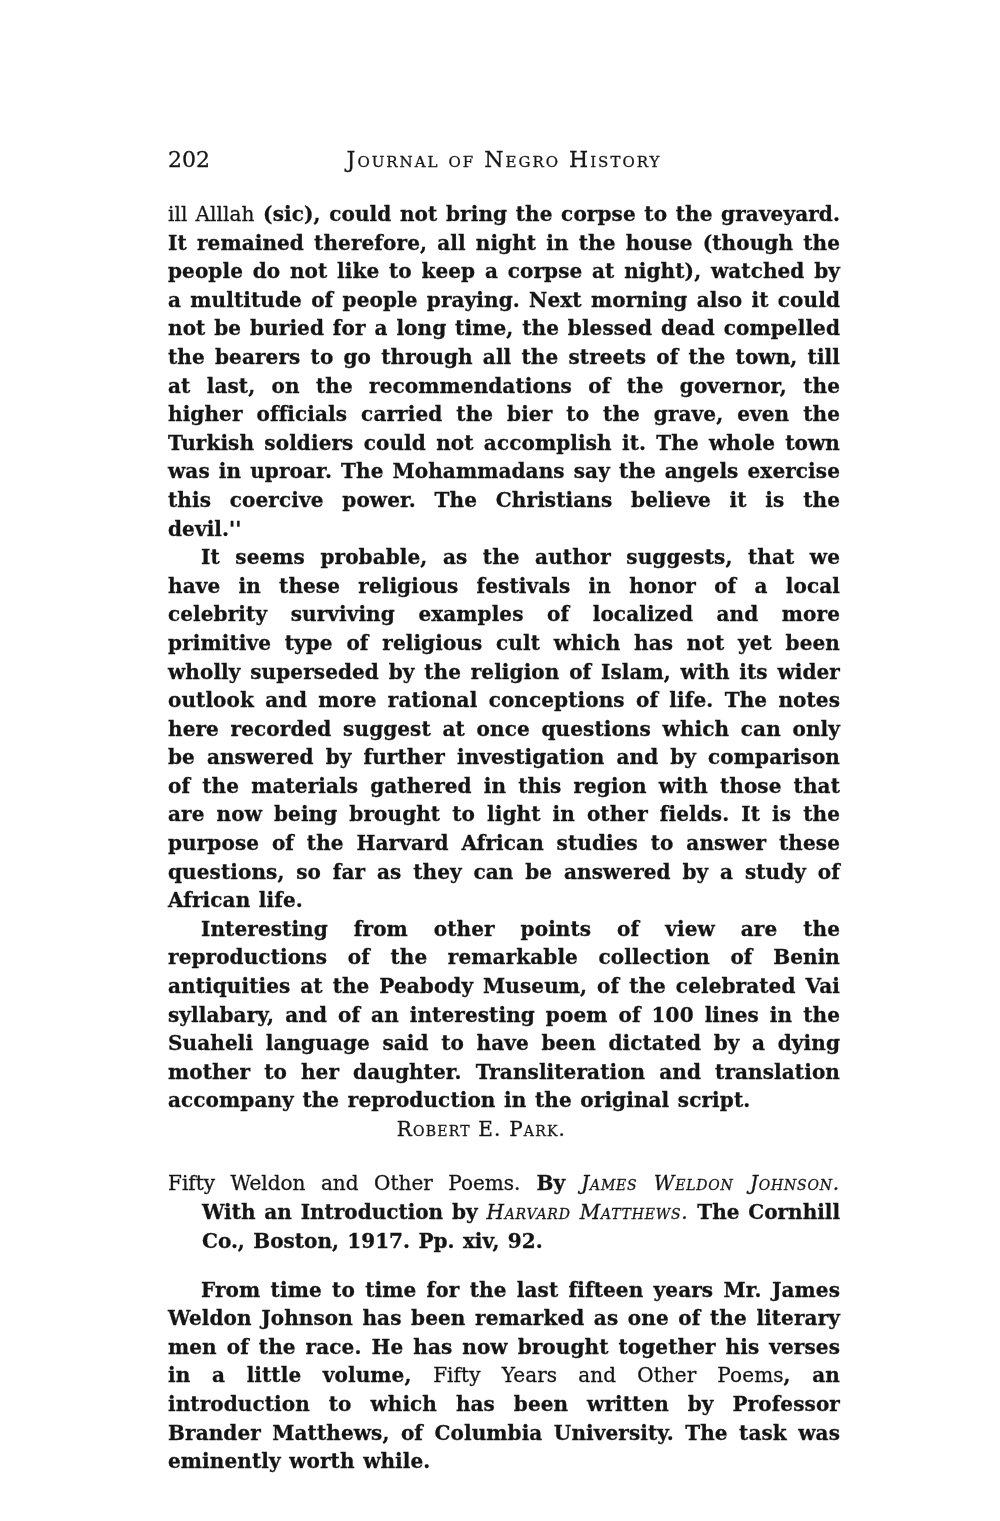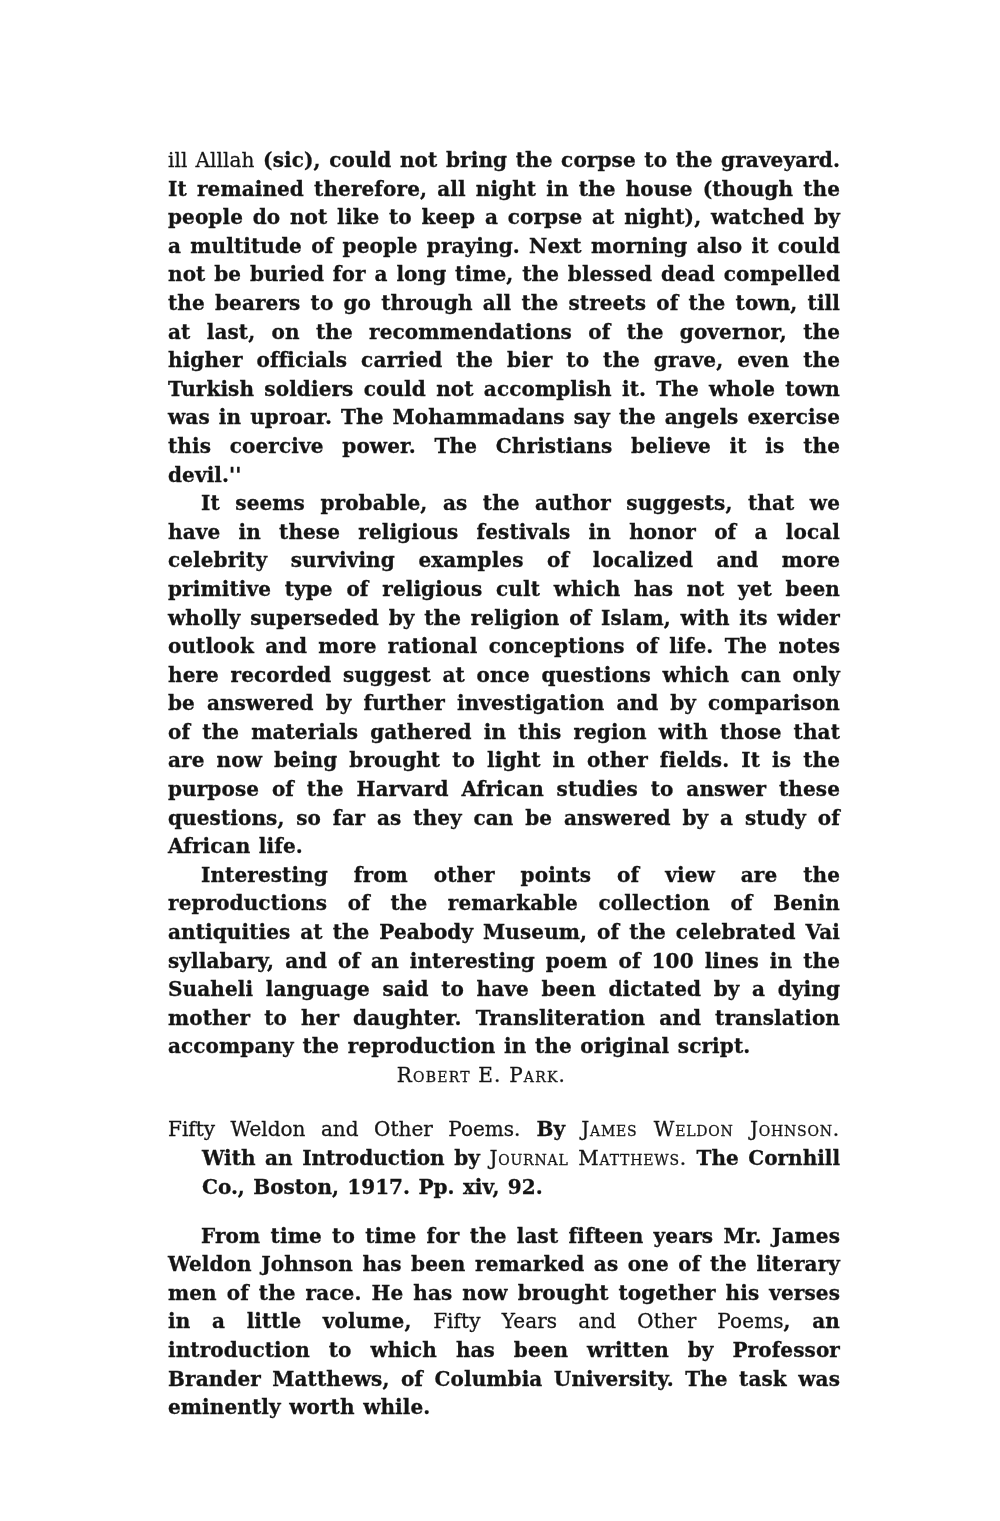--- a/index.html
+++ b/index.html
@@ -49,21 +49,21 @@
     font-size: 20px;
     line-height: 28.6px;
     word-spacing: 1.5px;
     letter-spacing: 0.1px;
   }
   .para.indent {
     text-indent: 33px;
   }
   .run-normal { font-style: normal; font-weight: bold; }
   .run-italic { }
-  .run-smallcaps { font-variant: small-caps; letter-spacing: 0.8px; }
+  .run-smallcaps { font-variant: small-caps; letter-spacing: 0.8px; font-style: italic; }
   .signature {
     margin: 0;
     text-align: center;
     padding-right: 45px;
     font-variant: small-caps;
     font-size: 20px;
     line-height: 28.6px;
     letter-spacing: 1.2px;
   }
   .citation {
@@ -78,29 +78,33 @@
   .review-paras {
     margin-top: 20px;
   }
 </style>
 </head>
 <body>
 
 <div class="page">
   <div class="textblock">
 
+    <div class="header-row">
+      <span class="page-number">202</span>
+      <div class="journal-title">Journal of Negro History</div>
+    </div>
 
     <div>
         <p class="para"><span class="run-italic">ill Alllah</span><span class="run-normal"> (sic), could not bring the corpse to the graveyard. It remained therefore, all night in the house (though the people do not like to keep a corpse at night), watched by a multitude of people praying. Next morning also it could not be buried for a long time, the blessed dead compelled the bearers to go through all the streets of the town, till at last, on the recommendations of the governor, the higher officials carried the bier to the grave, even the Turkish soldiers could not accomplish it. The whole town was in uproar. The Mohammadans say the angels exercise this coercive power. The Christians believe it is the devil.''</span></p>
         <p class="para indent"><span class="run-normal">It seems probable, as the author suggests, that we have in these religious festivals in honor of a local celebrity surviving examples of localized and more primitive type of religious cult which has not yet been wholly superseded by the religion of Islam, with its wider outlook and more rational conceptions of life. The notes here recorded suggest at once questions which can only be answered by further investigation and by comparison of the materials gathered in this region with those that are now being brought to light in other fields. It is the purpose of the Harvard African studies to answer these questions, so far as they can be answered by a study of African life.</span></p>
         <p class="para indent"><span class="run-normal">Interesting from other points of view are the reproductions of the remarkable collection of Benin antiquities at the Peabody Museum, of the celebrated Vai syllabary, and of an interesting poem of 100 lines in the Suaheli language said to have been dictated by a dying mother to her daughter. Transliteration and translation accompany the reproduction in the original script.</span></p>
       </div>
 
     <p class="signature">Robert E. Park.</p>
 
-    <p class="citation"><span class="run-italic">Fifty Weldon and Other Poems.</span><span class="run-normal"> By </span><span class="run-smallcaps">James Weldon Johnson.</span><span class="run-normal"> With an Introduction by </span><span class="run-smallcaps">Journal Matthews.</span><span class="run-normal"> The Cornhill Co., Boston, 1917. Pp. xiv, 92.</span></p>
+    <p class="citation"><span class="run-italic">Fifty Weldon and Other Poems.</span><span class="run-normal"> By </span><span class="run-smallcaps">James Weldon Johnson.</span><span class="run-normal"> With an Introduction by </span><span class="run-smallcaps">Harvard Matthews.</span><span class="run-normal"> The Cornhill Co., Boston, 1917. Pp. xiv, 92.</span></p>
 
     <div class="review-paras">
         <p class="para indent"><span class="run-normal">From time to time for the last fifteen years Mr. James Weldon Johnson has been remarked as one of the literary men of the race. He has now brought together his verses in a little volume, </span><span class="run-italic">Fifty Years and Other Poems</span><span class="run-normal">, an introduction to which has been written by Professor Brander Matthews, of Columbia University. The task was eminently worth while.</span></p>
       </div>
 
   </div>
 </div>
 
 </body></html>

